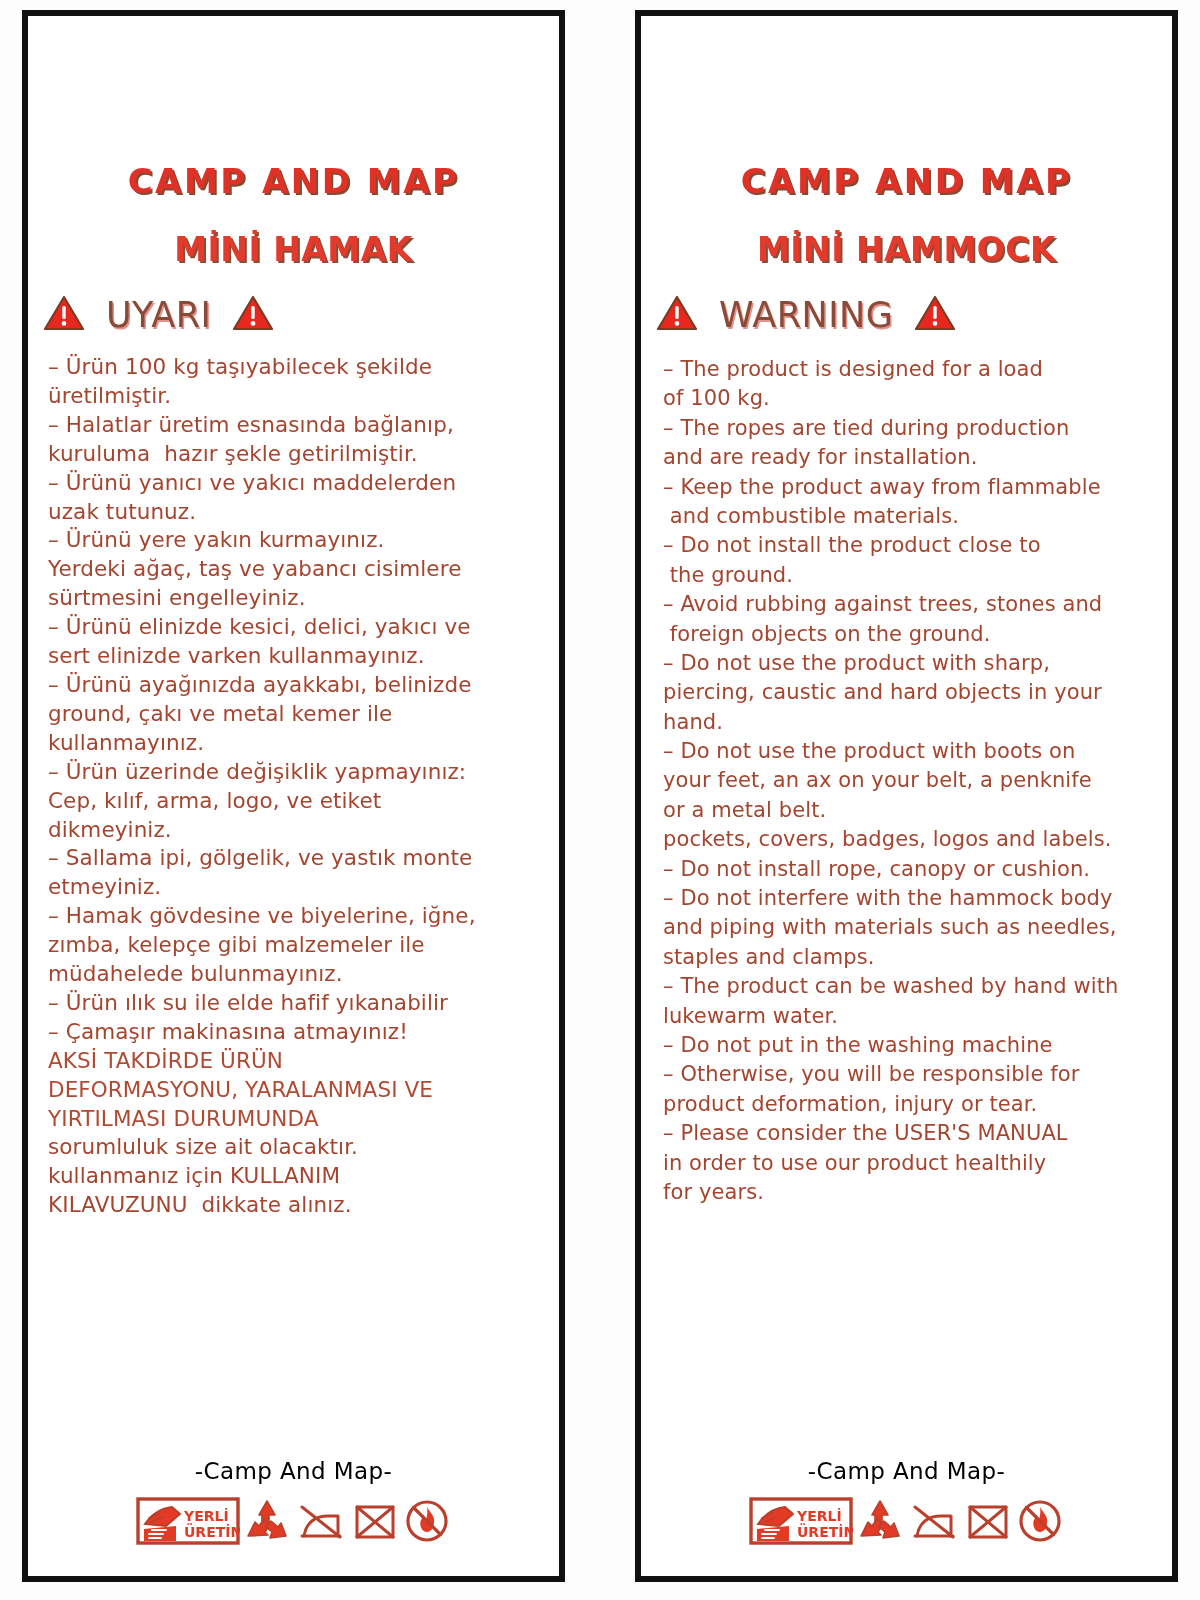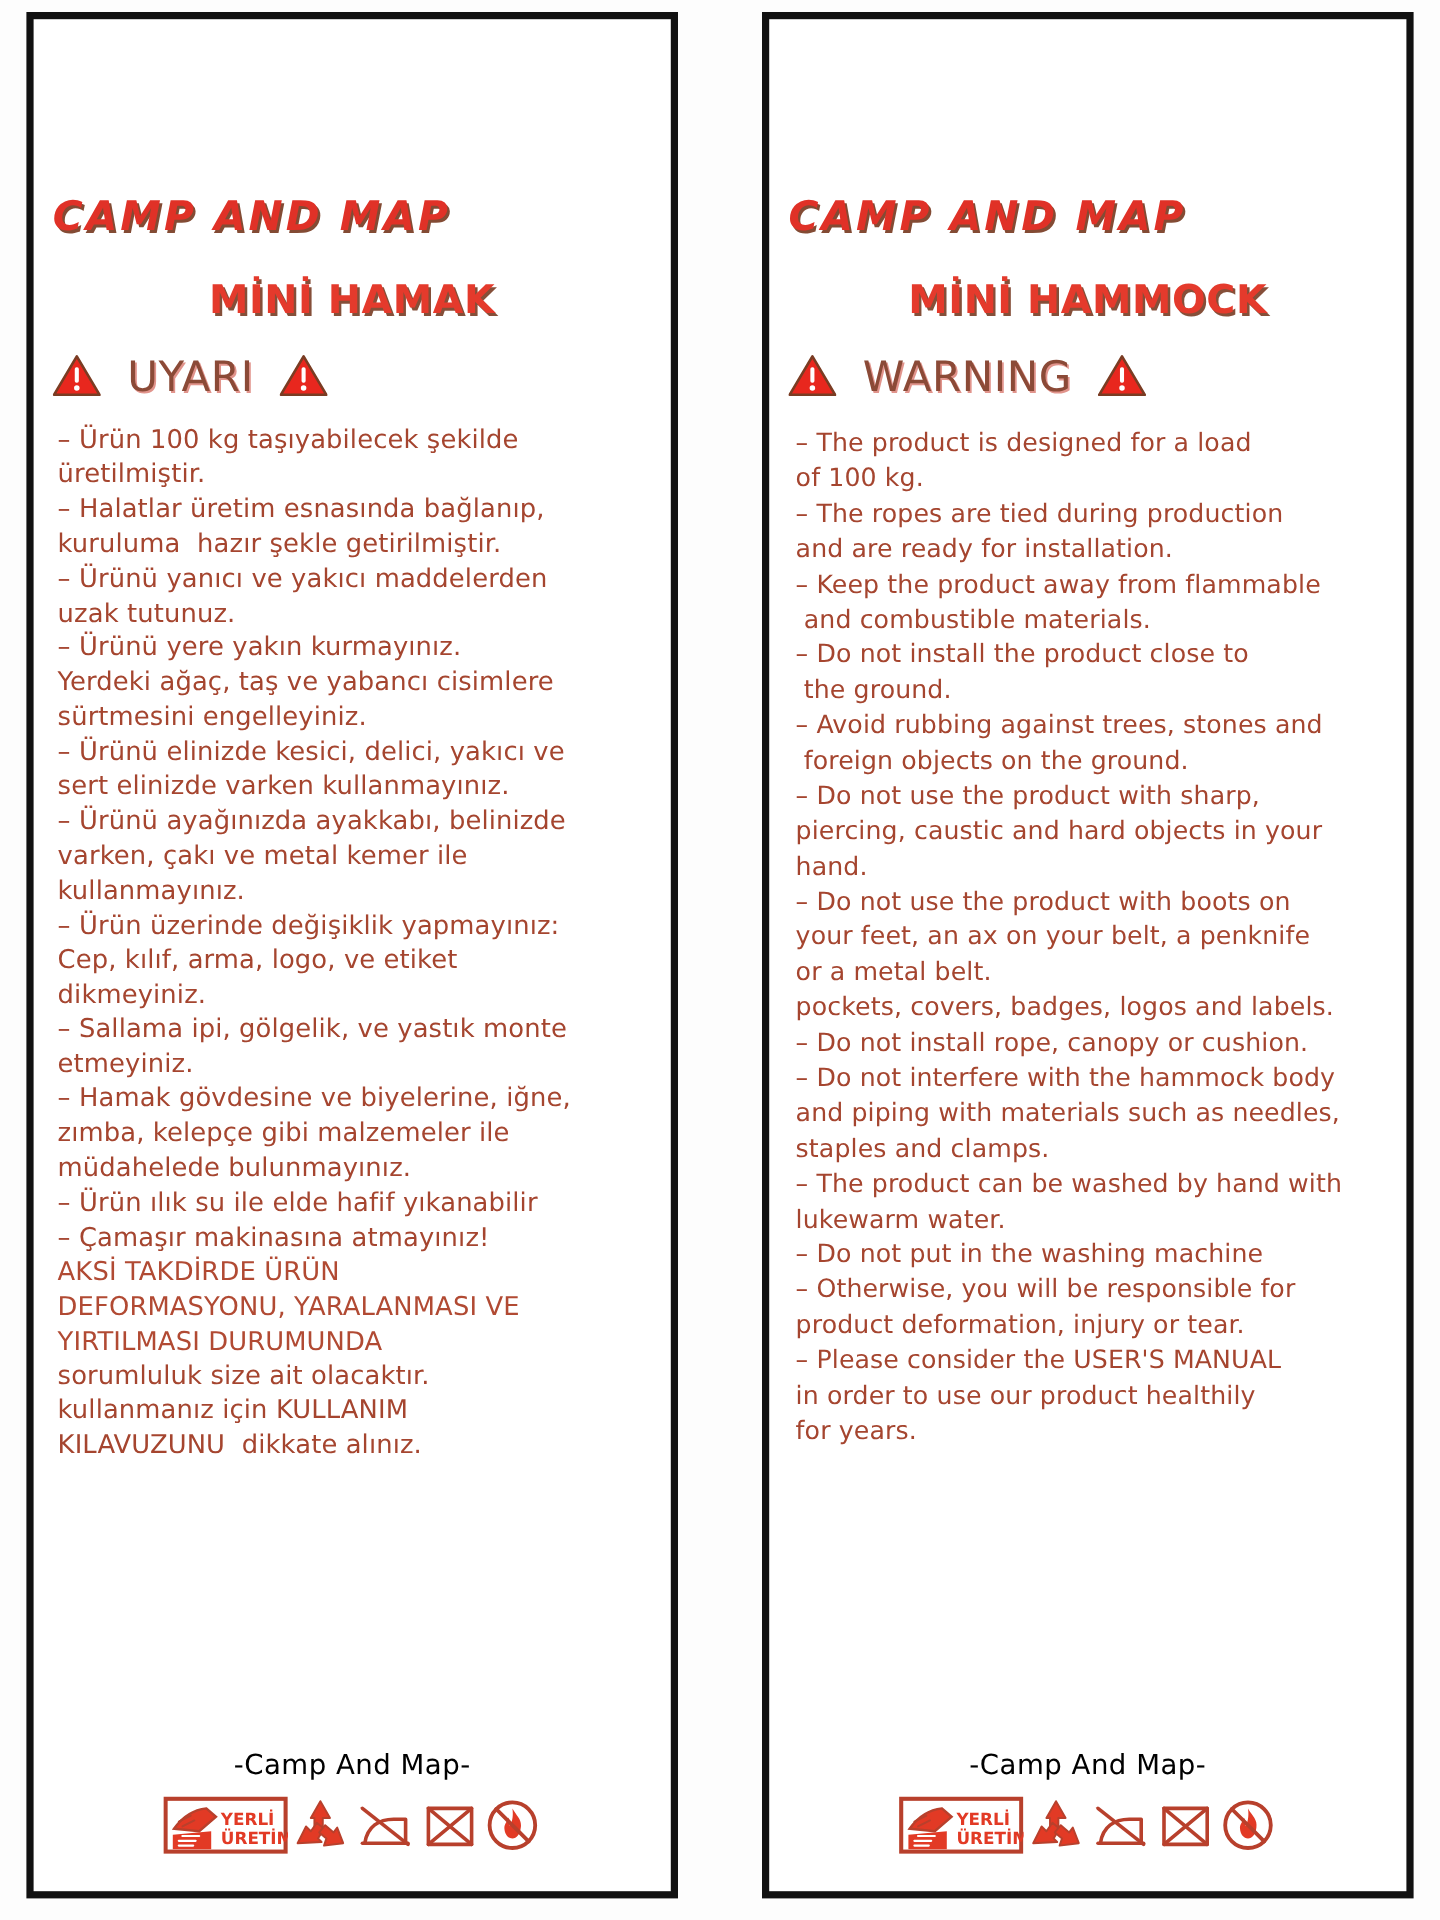--- a/index.html
+++ b/index.html
@@ -36,30 +36,29 @@
   .panel-inner {
     position: relative;
     width: 100%;
     height: 100%;
     display: flex;
     flex-direction: column;
   }
 
   
   .brand {
-    text-align: left;
+    text-align: center;
     margin-top: 148px;
     font-family: "DejaVu Sans", sans-serif;
     font-weight: bold;
     font-size: 34px;
     letter-spacing: 2.5px;
     color: #e03127;
     text-shadow: 2px 2px 0 rgba(120,60,35,0.92);
     line-height: 1;
-    font-style: italic;
   }
   .panel.right .brand { margin-top: 148px; }
 
   .subtitle {
     text-align: center;
     margin-top: 35px;
     font-weight: bold;
     font-size: 33px;
     letter-spacing: 0.5px;
     color: #e43a2c;
@@ -159,21 +158,21 @@
           <span class="ln">– Halatlar üretim esnasında bağlanıp,</span>
           <span class="ln">kuruluma  hazır şekle getirilmiştir.</span>
           <span class="ln">– Ürünü yanıcı ve yakıcı maddelerden</span>
           <span class="ln">uzak tutunuz.</span>
           <span class="ln">– Ürünü yere yakın kurmayınız.</span>
           <span class="ln">Yerdeki ağaç, taş ve yabancı cisimlere</span>
           <span class="ln">sürtmesini engelleyiniz.</span>
           <span class="ln">– Ürünü elinizde kesici, delici, yakıcı ve</span>
           <span class="ln">sert elinizde varken kullanmayınız.</span>
           <span class="ln">– Ürünü ayağınızda ayakkabı, belinizde</span>
-          <span class="ln">varken, çakı ve metal kemer ile</span>
+          <span class="ln">ground, çakı ve metal kemer ile</span>
           <span class="ln">kullanmayınız.</span>
           <span class="ln">– Ürün üzerinde değişiklik yapmayınız:</span>
           <span class="ln">Cep, kılıf, arma, logo, ve etiket</span>
           <span class="ln">dikmeyiniz.</span>
           <span class="ln">– Sallama ipi, gölgelik, ve yastık monte</span>
           <span class="ln">etmeyiniz.</span>
           <span class="ln">– Hamak gövdesine ve biyelerine, iğne,</span>
           <span class="ln">zımba, kelepçe gibi malzemeler ile</span>
           <span class="ln">müdahelede bulunmayınız.</span>
           <span class="ln">– Ürün ılık su ile elde hafif yıkanabilir</span>

